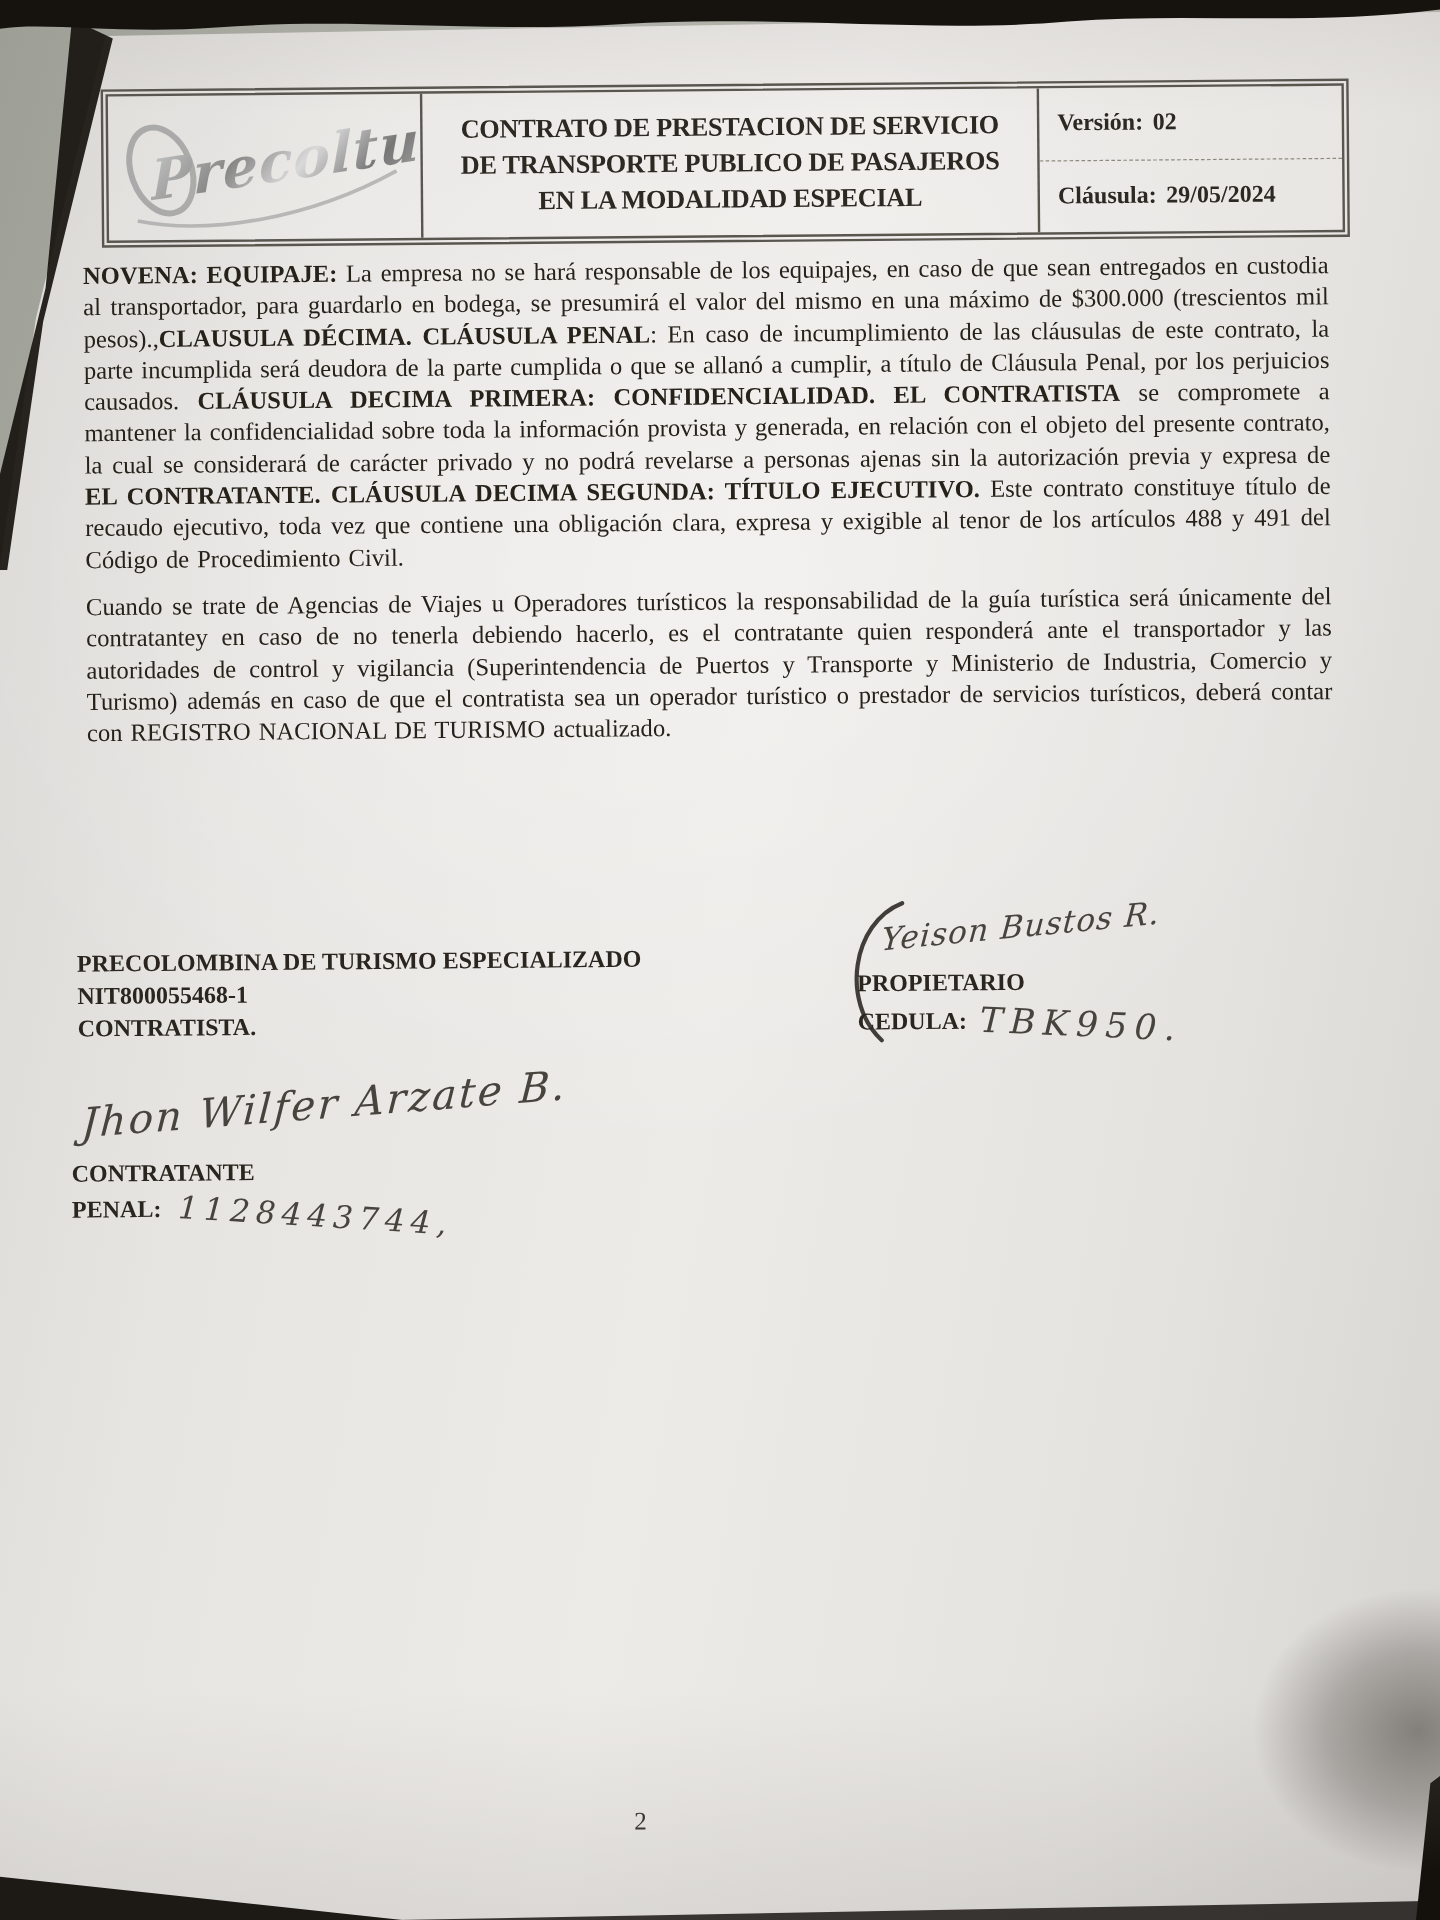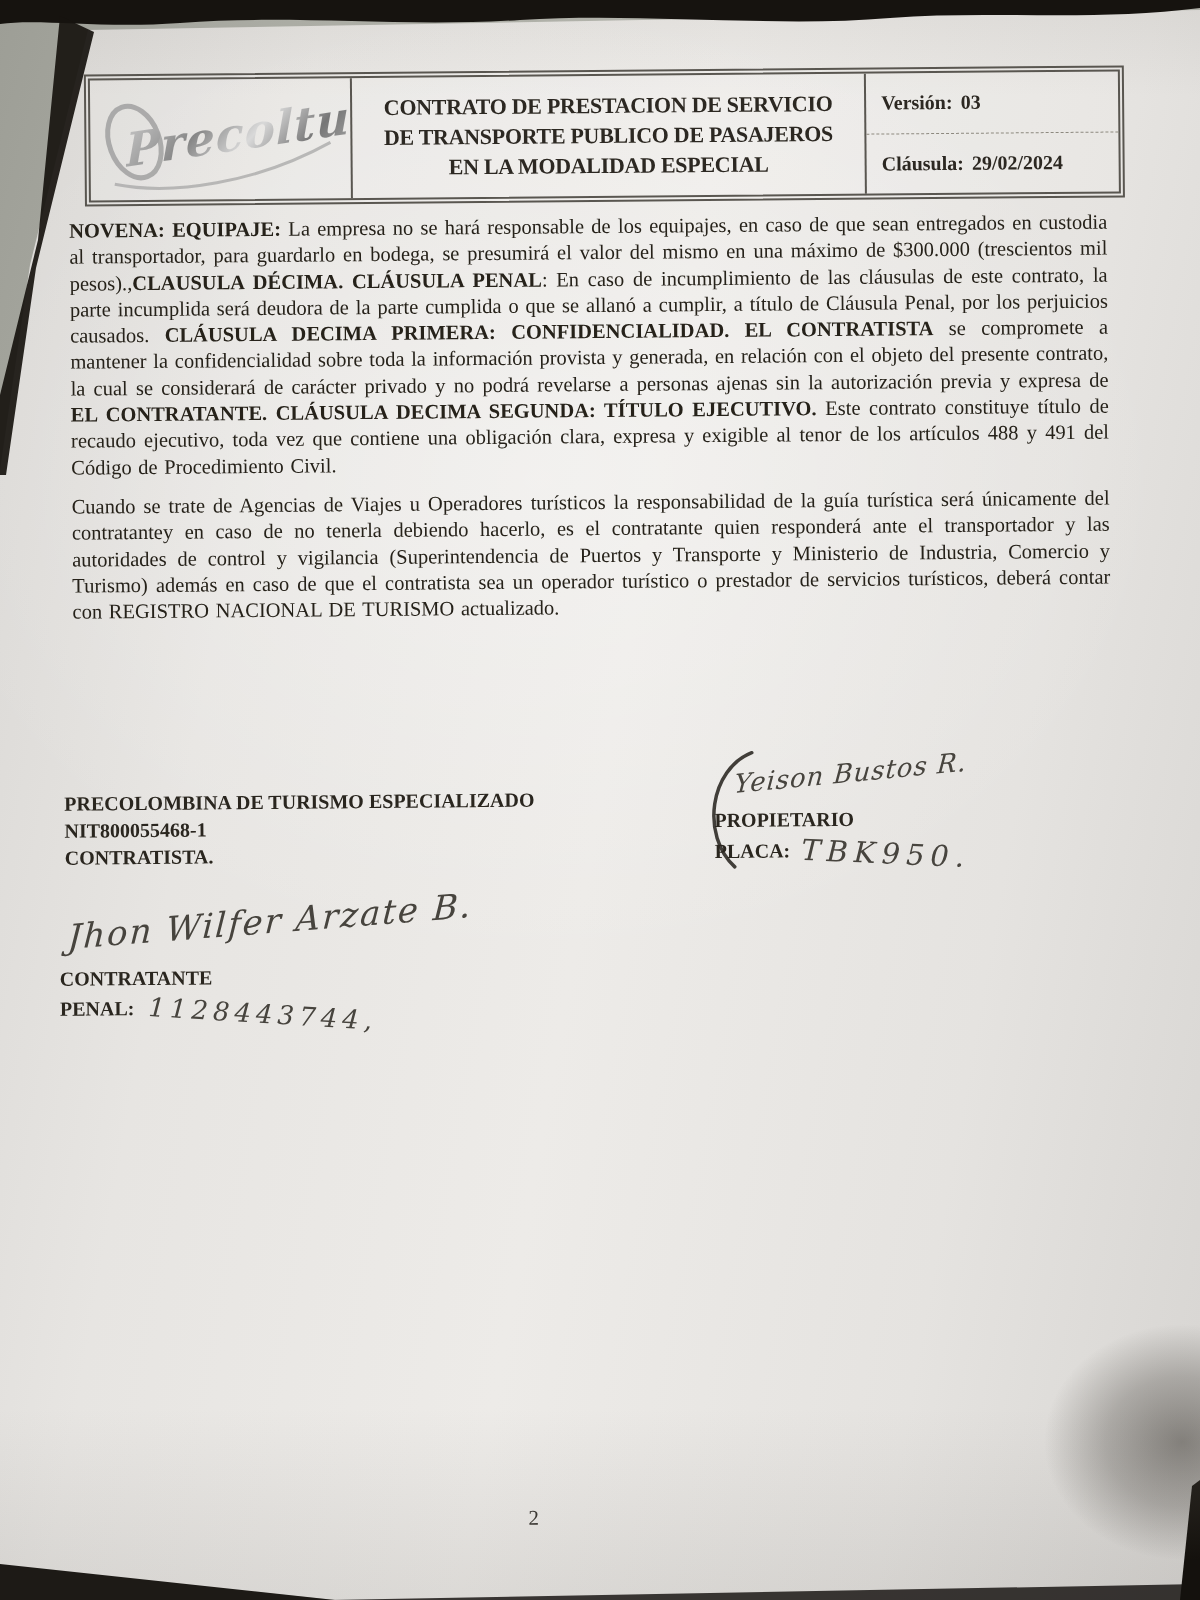--- a/index.html
+++ b/index.html
@@ -78,25 +78,25 @@
         <span class="logo-text">Precoltur</span>
       </div>
       <div class="cell cell-title">
         <div class="title-line">CONTRATO DE PRESTACION DE SERVICIO</div>
         <div class="title-line">DE TRANSPORTE PUBLICO DE PASAJEROS</div>
         <div class="title-line">EN LA MODALIDAD ESPECIAL</div>
       </div>
       <div class="cell cell-version">
         <div class="vrow first">
           <span class="lab">Versión:</span>
-          <span>03</span>
+          <span>02</span>
         </div>
         <div class="vrow">
           <span class="lab">Cláusula:</span>
-          <span>29/02/2024</span>
+          <span>29/05/2024</span>
         </div>
       </div>
     </div>
 
     <div class="body-text">
       <p><span class="b">NOVENA: EQUIPAJE:</span><span> La empresa no se hará responsable de los equipajes, en caso de que sean entregados en custodia al transportador, para guardarlo en bodega, se presumirá el valor del mismo en una máximo de $300.000 (trescientos mil pesos).,</span><span class="b">CLAUSULA DÉCIMA. CLÁUSULA PENAL</span><span>: En caso de incumplimiento de las cláusulas de este contrato, la parte incumplida será deudora de la parte cumplida o que se allanó a cumplir, a título de Cláusula Penal, por los perjuicios causados. </span><span class="b">CLÁUSULA DECIMA PRIMERA: CONFIDENCIALIDAD. EL CONTRATISTA</span><span> se compromete a mantener la confidencialidad sobre toda la información provista y generada, en relación con el objeto del presente contrato, la cual se considerará de carácter privado y no podrá revelarse a personas ajenas sin la autorización previa y expresa de </span><span class="b">EL CONTRATANTE. CLÁUSULA DECIMA SEGUNDA: TÍTULO EJECUTIVO.</span><span> Este contrato constituye título de recaudo ejecutivo, toda vez que contiene una obligación clara, expresa y exigible al tenor de los artículos 488 y 491 del Código de Procedimiento Civil.</span></p>
       <p><span>Cuando se trate de Agencias de Viajes u Operadores turísticos la responsabilidad de la guía turística será únicamente del contratantey en caso de no tenerla debiendo hacerlo, es el contratante quien responderá ante el transportador y las autoridades de control y vigilancia (Superintendencia de Puertos y Transporte y Ministerio de Industria, Comercio y Turismo) además en caso de que el contratista sea un operador turístico o prestador de servicios turísticos, deberá contar con REGISTRO NACIONAL DE TURISMO actualizado.</span></p>
     </div>
 
     <div class="sig sig-contratista">
@@ -105,21 +105,21 @@
       <div>CONTRATISTA.</div>
     </div>
 
     <div class="sig sig-propietario">
       <svg class="flourish" width="70" height="130" viewBox="0 0 70 130">
         <path d="M54,6 C12,22 2,88 36,120" fill="none" stroke="#413e39" stroke-width="3.5" stroke-linecap="round"></path>
       </svg>
       <span class="hand sig-name-r">Yeison Bustos R.</span>
       <div class="role-r">PROPIETARIO</div>
       <div class="placa-row">
-        <span>PLACA:</span>
+        <span>CEDULA:</span>
         <span class="hand placa-val">TBK950.</span>
       </div>
     </div>
 
     <div class="sig sig-contratante">
       <span class="hand sig-name-l">Jhon Wilfer Arzate B.</span>
       <div class="role-l">CONTRATANTE</div>
       <div class="cedula-row">
         <span>PENAL:</span>
         <span class="hand cedula-val">1128443744,</span>

